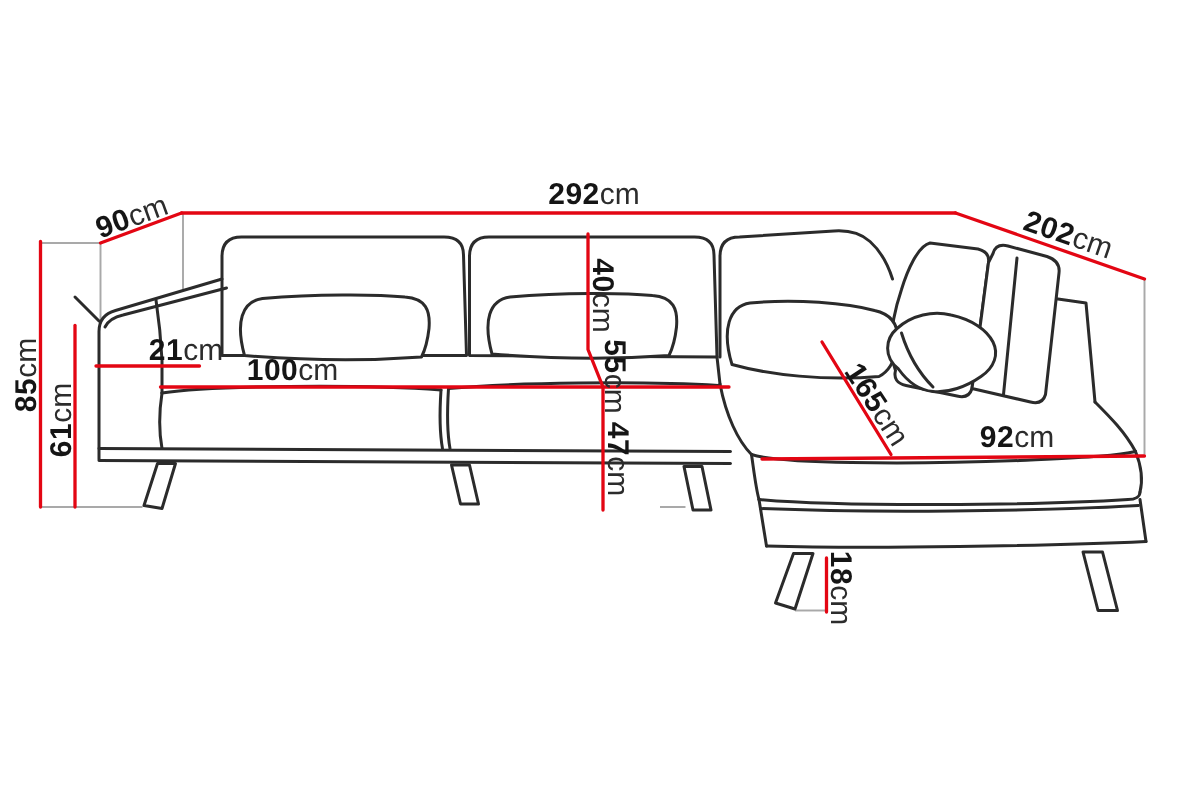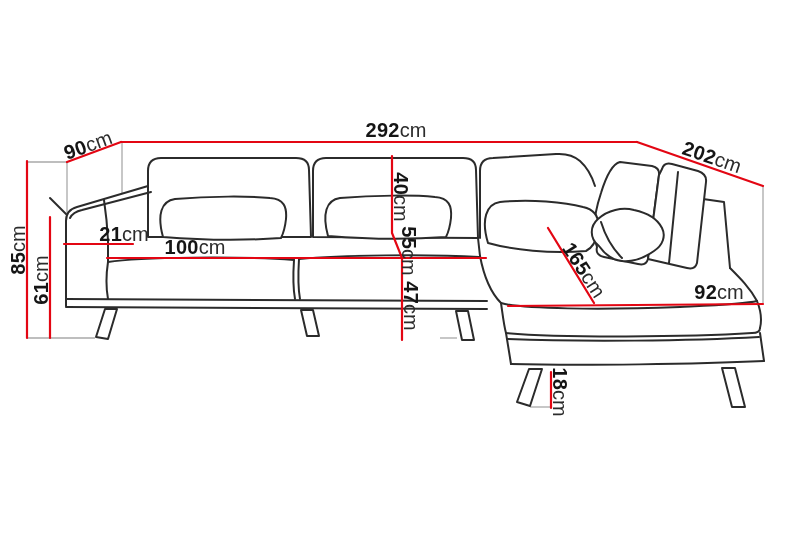--- a/index.html
+++ b/index.html
@@ -152,21 +152,21 @@
   </div>
 
   <div class="dim-label" style="left:411px;top:306px;transform:translate(-50%,-50%) rotate(90deg);">
     <span class="num">47</span><span class="unit">cm</span>
   </div>
 
   <div class="dim-label" style="left:584px;top:270px;transform:translate(-50%,-50%) rotate(57deg);">
     <span class="num">165</span><span class="unit">cm</span>
   </div>
 
-  <div class="dim-label" style="left:719px;top:292px;transform:translate(-50%,-50%);">
+  <div class="dim-label" style="left:678px;top:292px;transform:translate(-50%,-50%);">
     <span class="num">92</span><span class="unit">cm</span>
   </div>
 
   <div class="dim-label" style="left:560px;top:392px;transform:translate(-50%,-50%) rotate(90deg);">
     <span class="num">18</span><span class="unit">cm</span>
   </div>
 
 </div>
 
 </body></html>

